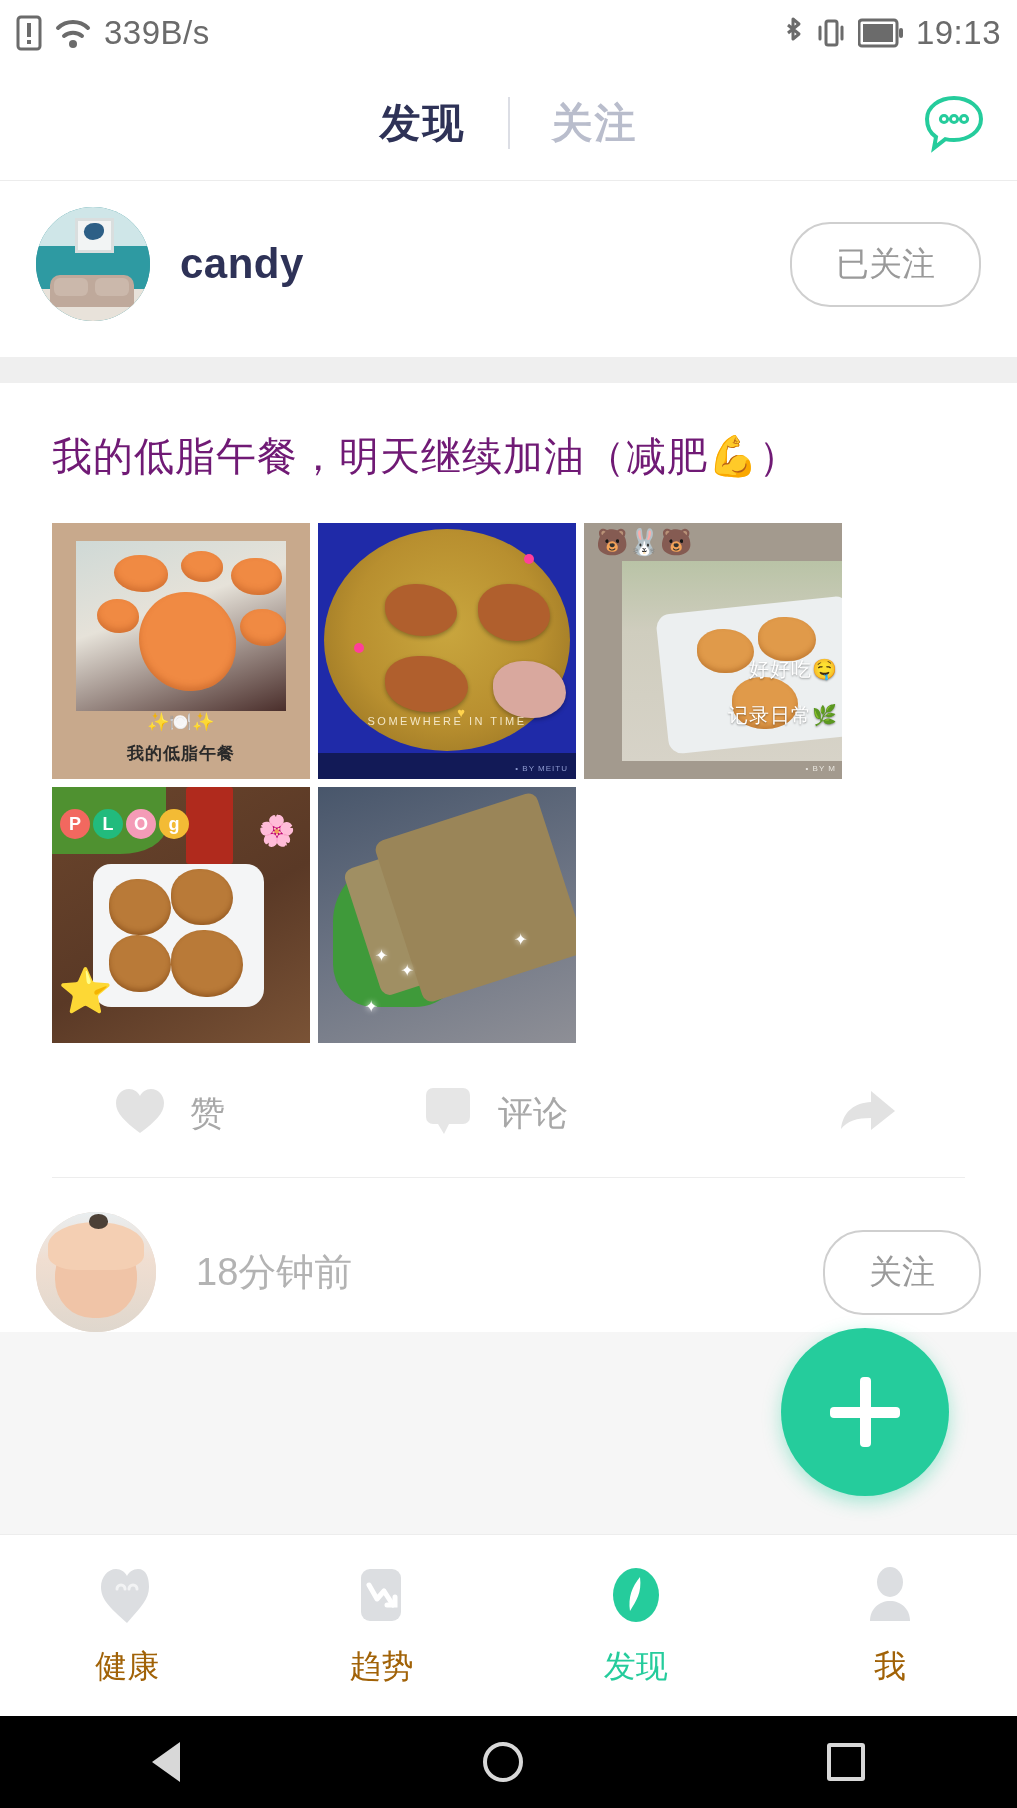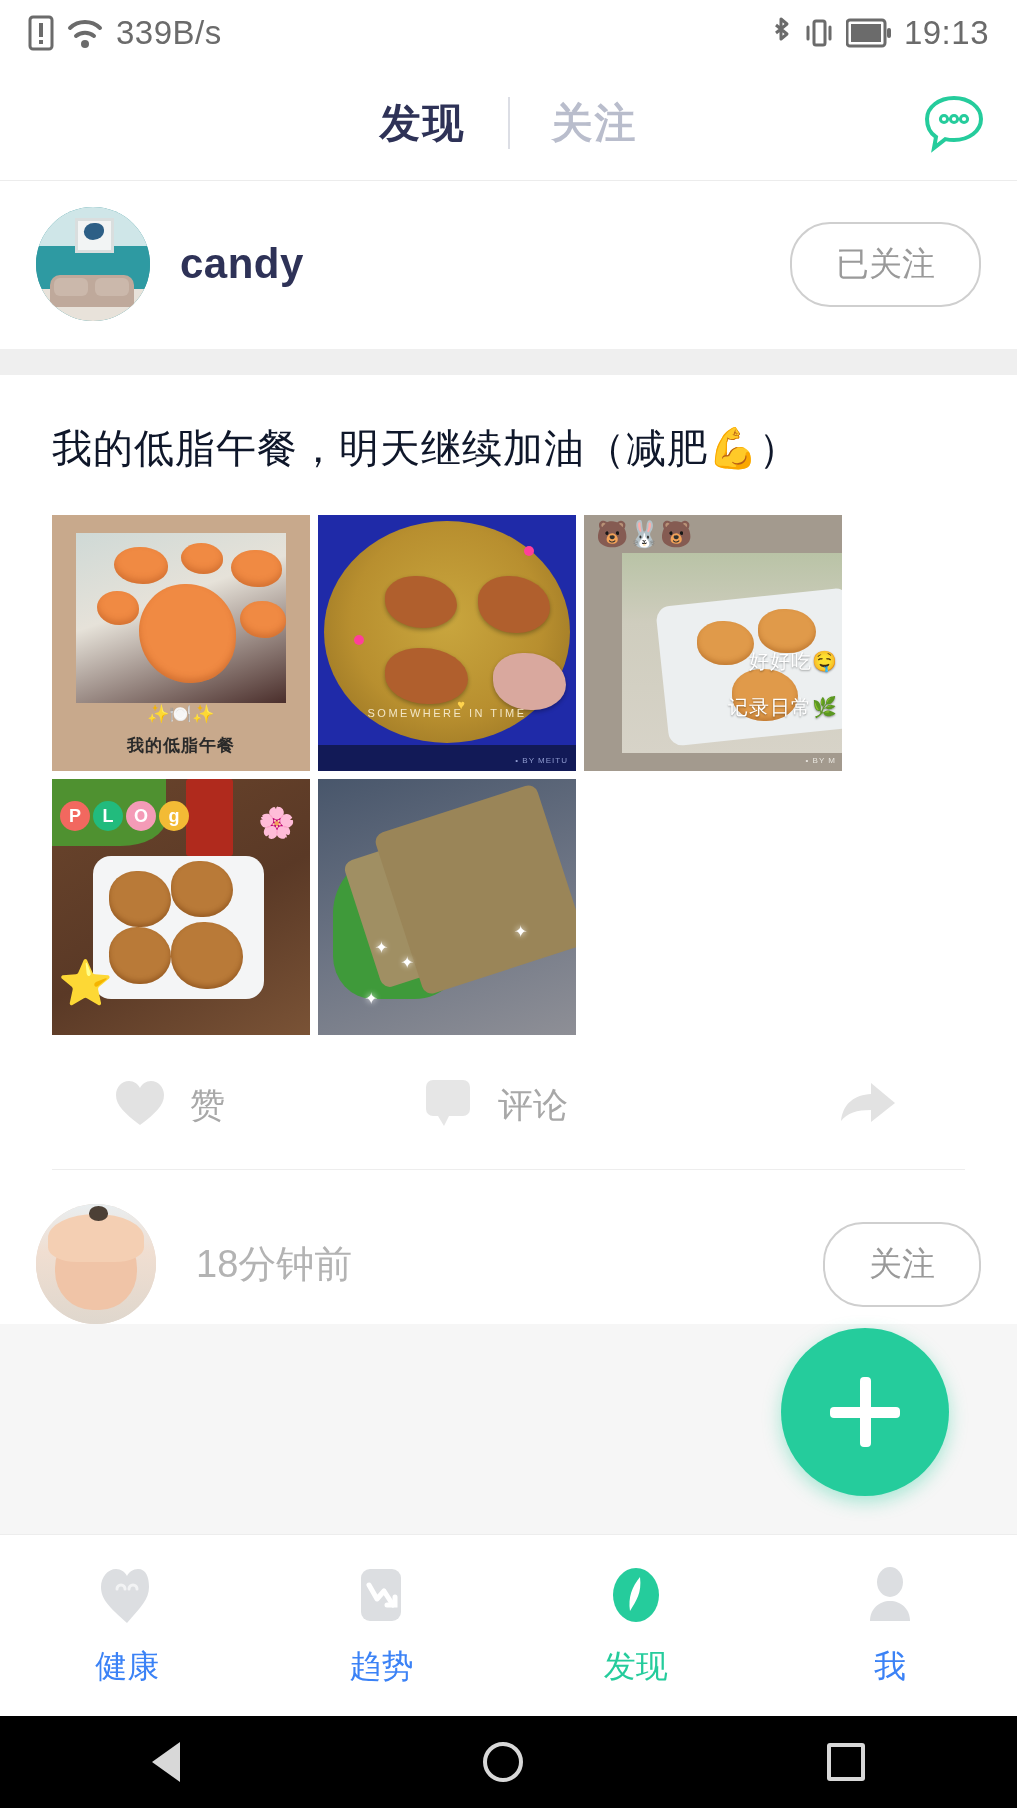--- a/index.html
+++ b/index.html
@@ -8,21 +8,21 @@
     background:#ffffff;
     font-family:"Liberation Sans","DejaVu Sans",sans-serif;
     overflow:hidden;
   }
   .phone { position:relative; width:1017px; height:1808px; background:#f6f6f6; }
 
   
   .statusbar {
     height:66px; background:#ffffff;
     display:flex; align-items:center; justify-content:space-between;
-    padding:0 28px;
+    padding:0 16px;
   }
   .sb-left, .sb-right { display:flex; align-items:center; gap:12px; }
   .sb-text { font-size:33px; color:#6b6b6b; letter-spacing:0.5px; }
   .ico { color:#6b6b6b; display:flex; align-items:center; }
 
   
   .topbar {
     position:relative; height:115px; background:#ffffff;
     display:flex; align-items:center; justify-content:center;
     border-bottom:1px solid #ececec;
@@ -32,21 +32,21 @@
   .tab.active { color:#2e3257; font-weight:bold; }
   .tab.inactive { color:#b9bdcc; font-weight:bold; }
   .tab-sep { width:2px; height:52px; background:#dcdee5; }
   .bubble-btn {
     position:absolute; right:30px; top:50%; transform:translateY(-50%);
     width:66px; height:66px; display:flex; align-items:center; justify-content:center;
   }
 
   
   .card { background:#ffffff; }
-  .post-head { display:flex; align-items:center; padding:26px 36px 28px 36px; }
+  .post-head { display:flex; align-items:center; padding:26px 36px 36px 36px; }
   .avatar {
     width:114px; height:114px; border-radius:50%; flex:none; overflow:hidden;
     position:relative; background:#2d8f96;
   }
   .av-room { position:absolute; inset:0; background:linear-gradient(#cfe6e8 0 34%, #2e9aa2 34% 72%, #e8e2da 72% 100%); }
   .av-frame { position:absolute; left:34%; top:10%; width:34%; height:30%; background:#f2f4f4; border:3px solid #d9dede; }
   .av-blob { position:absolute; left:42%; top:14%; width:18%; height:15%; background:#2d5f86; border-radius:50% 40% 55% 45%; }
   .av-sofa { position:absolute; left:12%; top:60%; width:74%; height:28%; background:#bfa99b; border-radius:10px 10px 4px 4px; }
   .av-cush { position:absolute; left:16%; top:62%; width:30%; height:16%; background:#cbb8ab; border-radius:6px; }
   .av-cush2 { position:absolute; left:52%; top:62%; width:30%; height:16%; background:#cbb8ab; border-radius:6px; }
@@ -55,21 +55,21 @@
   .pmeta { margin-top:12px; font-size:33px; color:#b3b3b3; }
   .pmeta .loc { color:#24c79a; }
   .follow-pill {
     border:2px solid #cfcfcf; border-radius:40px;
     padding:18px 44px; font-size:33px; color:#9a9a9a; white-space:nowrap;
   }
 
   .gap-strip { height:26px; background:#efefef; }
 
   .post-body { padding:44px 52px 0 52px; }
-  .post-text { font-size:40px; color:#0f172a; line-height:1.45; letter-spacing:1px; }
+  .post-text { font-size:40px; color:#701a75; line-height:1.45; letter-spacing:1px; }
 
   
   .grid { display:flex; flex-wrap:wrap; gap:8px; margin-top:38px; }
   .cell { position:relative; overflow:hidden; }
   .cell.r1 { width:258px; height:256px; }
   .cell.r2 { width:258px; height:256px; }
 
   
   .img1 { background:#c8a98c; }
   .im1-photo { position:absolute; left:24px; top:18px; width:210px; height:170px;
@@ -162,21 +162,21 @@
   .fab::before { width:70px; height:11px; }
   .fab::after  { width:11px; height:70px; }
 
   
   .bottomnav {
     position:absolute; left:0; right:0; bottom:92px; height:182px;
     background:#ffffff; border-top:1px solid #ededed;
     display:flex; align-items:center;
   }
   .nav-item { flex:1; display:flex; flex-direction:column; align-items:center; gap:14px; }
-  .nav-label { font-size:32px; color:#3b82f6; }
+  .nav-label { font-size:32px; color:#a16207; }
   .nav-item.active .nav-label { color:#25cc9c; }
 
   
   .sysbar {
     position:absolute; left:0; right:0; bottom:0; height:92px; background:#000000;
     display:flex; align-items:center; justify-content:space-around;
   }
   .sys-tri { width:0; height:0; border-top:20px solid transparent; border-bottom:20px solid transparent; border-right:28px solid #d8d8d8; }
   .sys-cir { width:40px; height:40px; border:4px solid #d8d8d8; border-radius:50%; }
   .sys-sq  { width:38px; height:38px; border:4px solid #d8d8d8; border-radius:3px; }

